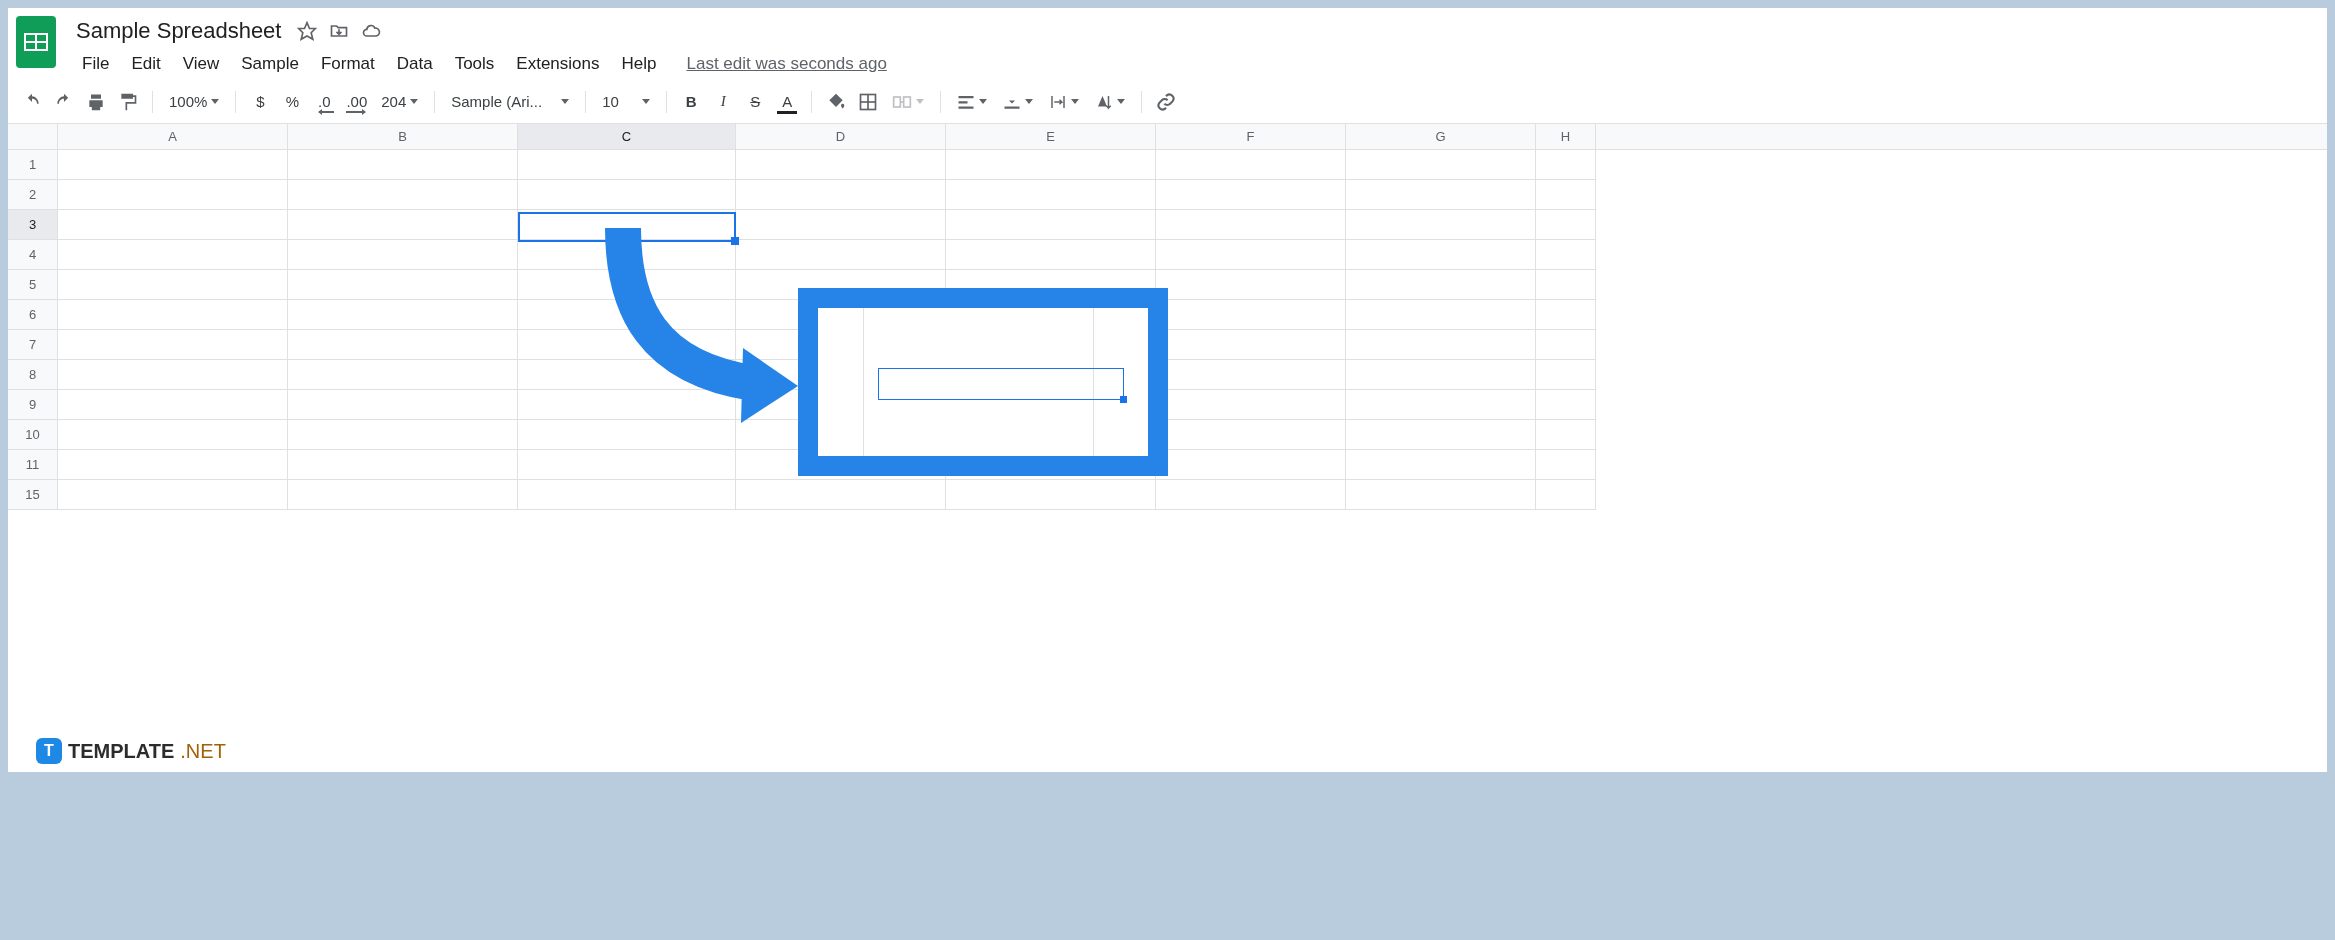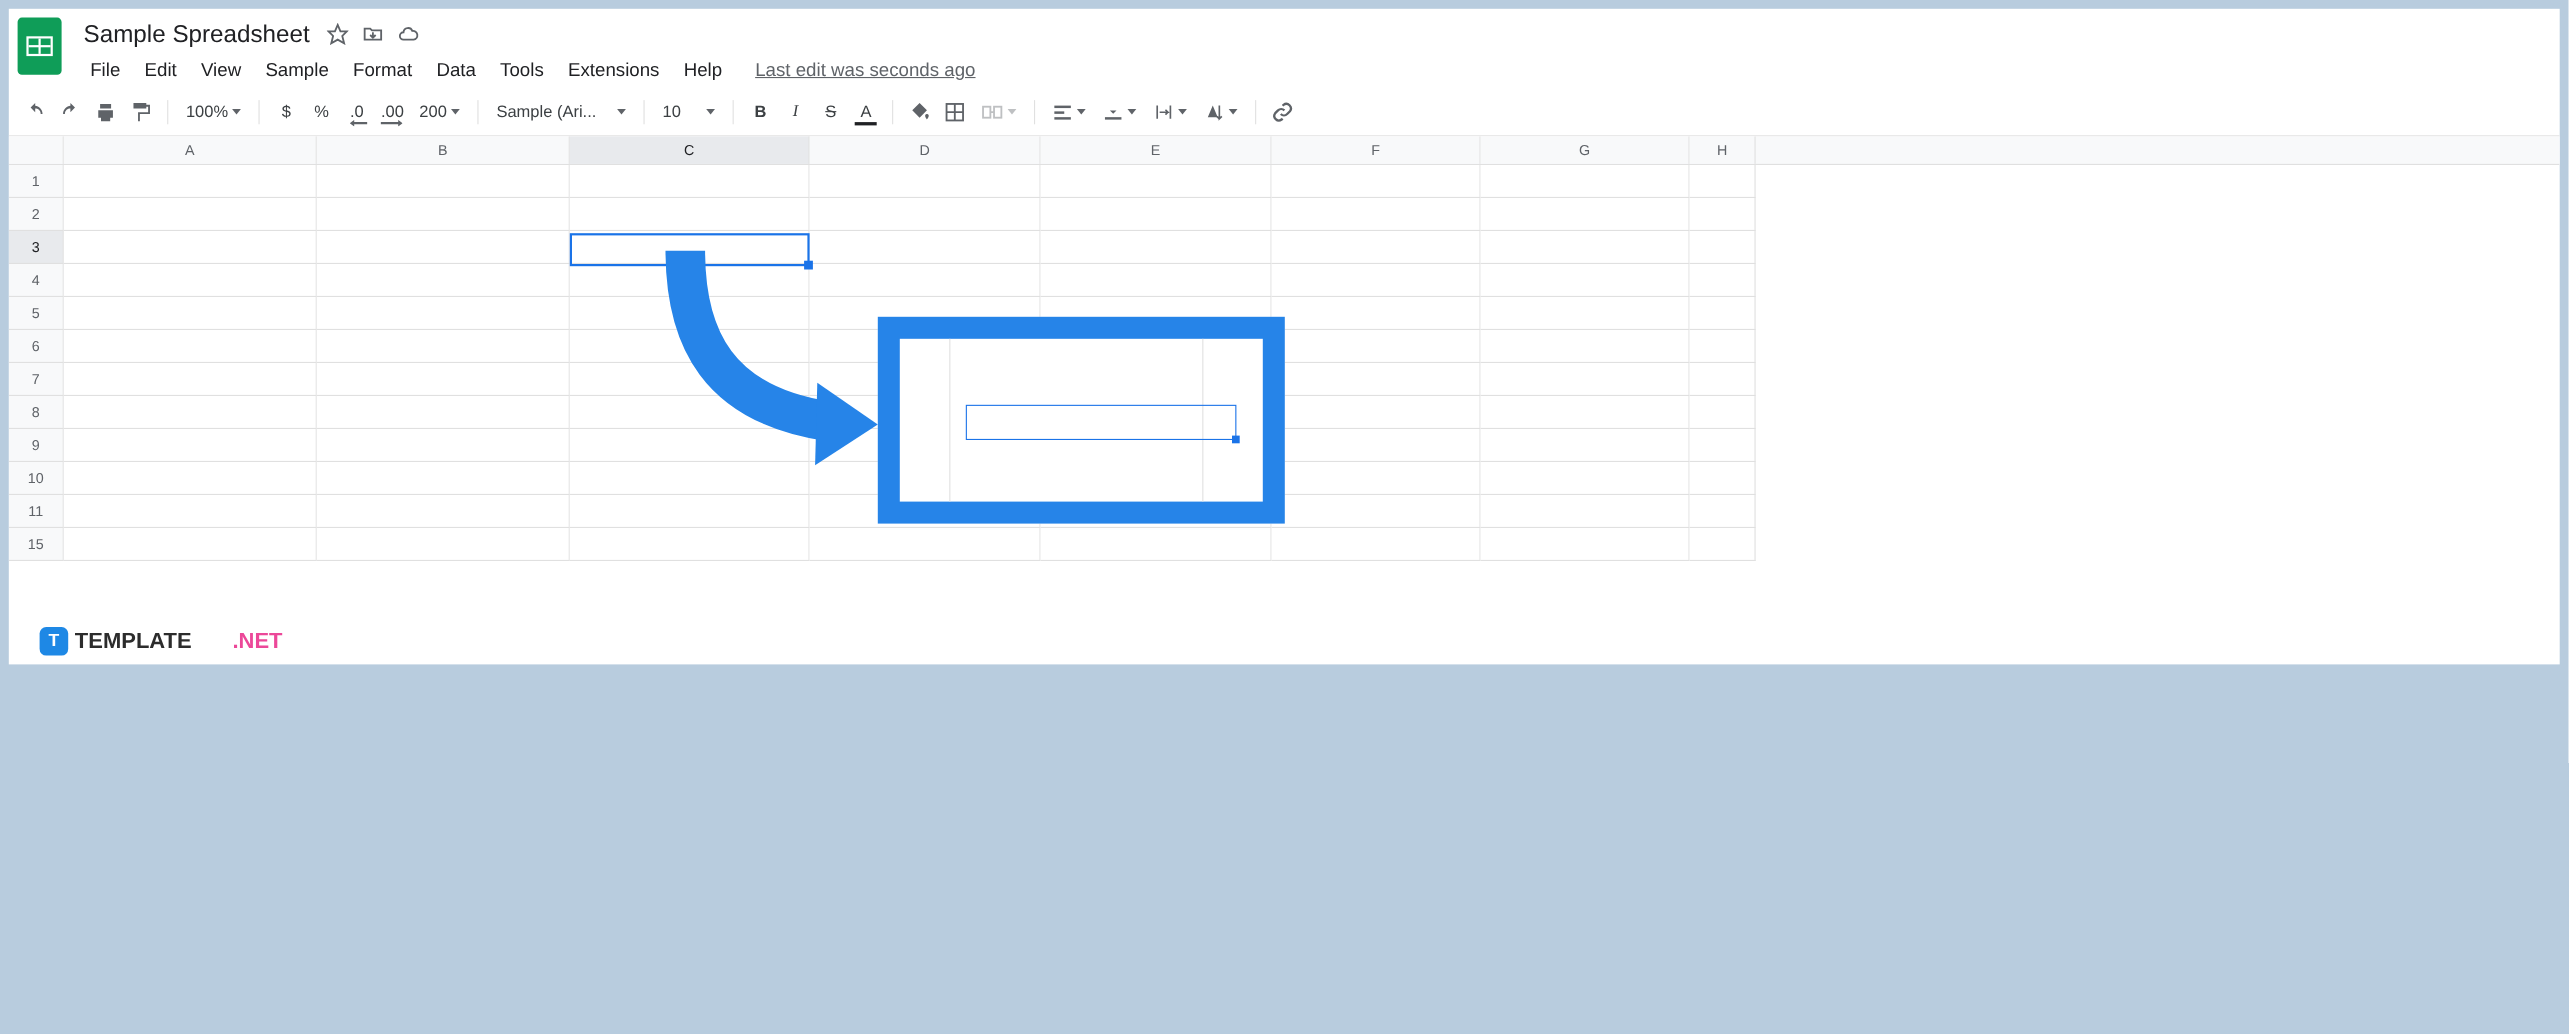--- a/index.html
+++ b/index.html
@@ -5,21 +5,21 @@
 * { box-sizing: border-box; margin: 0; padding: 0; }
 body {
   font-family: Arial, "Helvetica Neue", sans-serif;
   background: #b8ccde;
   padding: 8px;
   font-size: 14px;
 }
 .app-window {
   background: #fff;
   width: 100%;
-  height: 596px;
+  height: 764px;
   position: relative;
   overflow: hidden;
 }
 .titlebar {
   display: flex;
   align-items: flex-start;
   padding: 8px 8px 0 8px;
   height: 72px;
 }
 .sheets-logo {
@@ -262,21 +262,21 @@
   height: 26px;
   background: #1e88e5;
   border-radius: 6px;
   color: #fff;
   display: flex;
   align-items: center;
   justify-content: center;
   font-size: 16px;
   font-weight: 900;
 }
-.watermark .dot-net { color: #ec4899; font-weight: 700; margin-left: 31px; }
+.watermark .dot-net { color: #a16207; font-weight: 400; }
 .text-color-btn { position: relative; }
 .text-color-btn .underline-bar {
   position: absolute;
   bottom: 2px;
   left: 4px;
   right: 4px;
   height: 3px;
   background: #202124;
 }
 svg { display: block; }
@@ -362,21 +362,21 @@
         <span class="tb-text" style="position:relative"><span>.0</span><svg style="position:absolute;left:0;top:16px" width="16" height="6" viewBox="0 0 16 6" fill="#5f6368">
             <path d="M0 3l4-3v2h12v2H4v2z"></path>
           </svg></span>
       </span>
     <span class="tb-btn">
         <span class="tb-text" style="position:relative"><span>.00</span><svg style="position:absolute;left:0;top:16px" width="20" height="6" viewBox="0 0 20 6" fill="#5f6368">
             <path d="M20 3l-4-3v2H0v2h16v2z"></path>
           </svg></span>
       </span>
     <span class="tb-btn tb-drop">
-      <span class="tb-text">200</span>
+      <span class="tb-text">204</span>
       <span class="triangle-down"></span>
     </span>
     <span class="tb-sep"></span>
     <span class="tb-btn tb-drop" style="min-width:130px;justify-content:space-between">
       <span class="tb-text">Sample (Ari...</span>
       <span class="triangle-down"></span>
     </span>
     <span class="tb-sep"></span>
     <span class="tb-btn tb-drop" style="min-width:60px;justify-content:space-between">
       <span class="tb-text">10</span>

